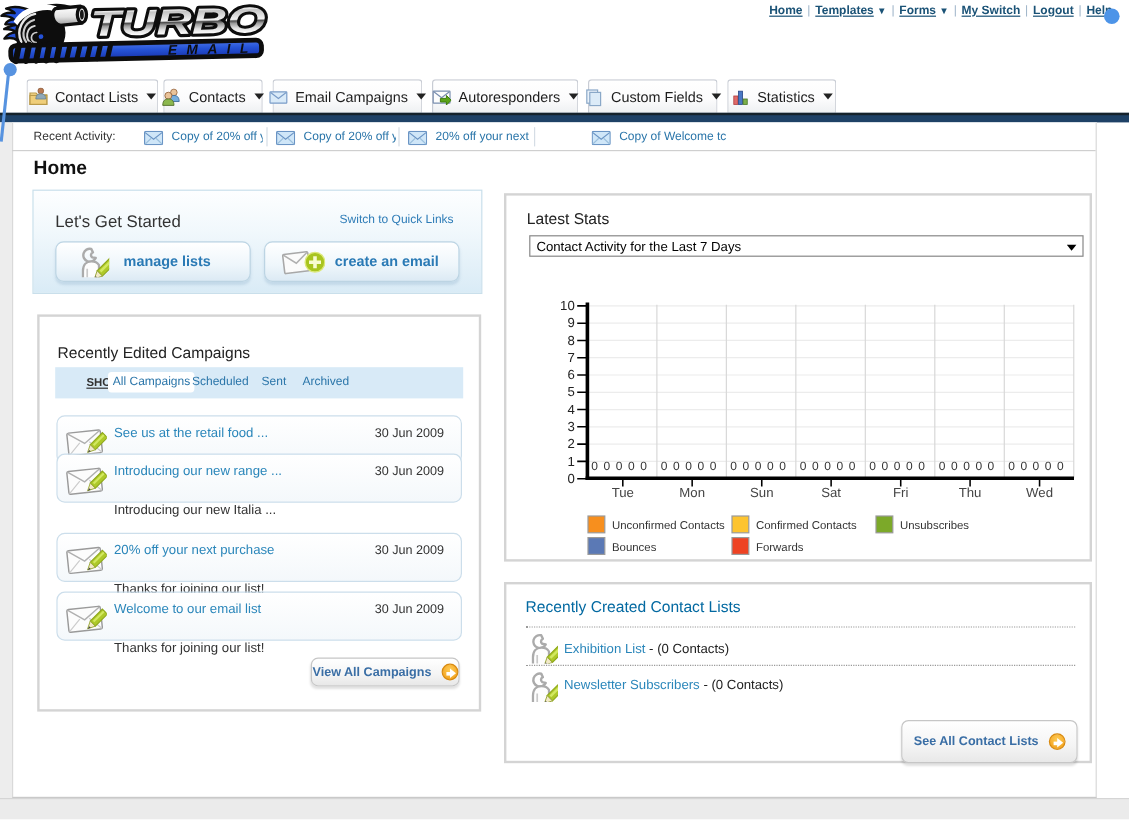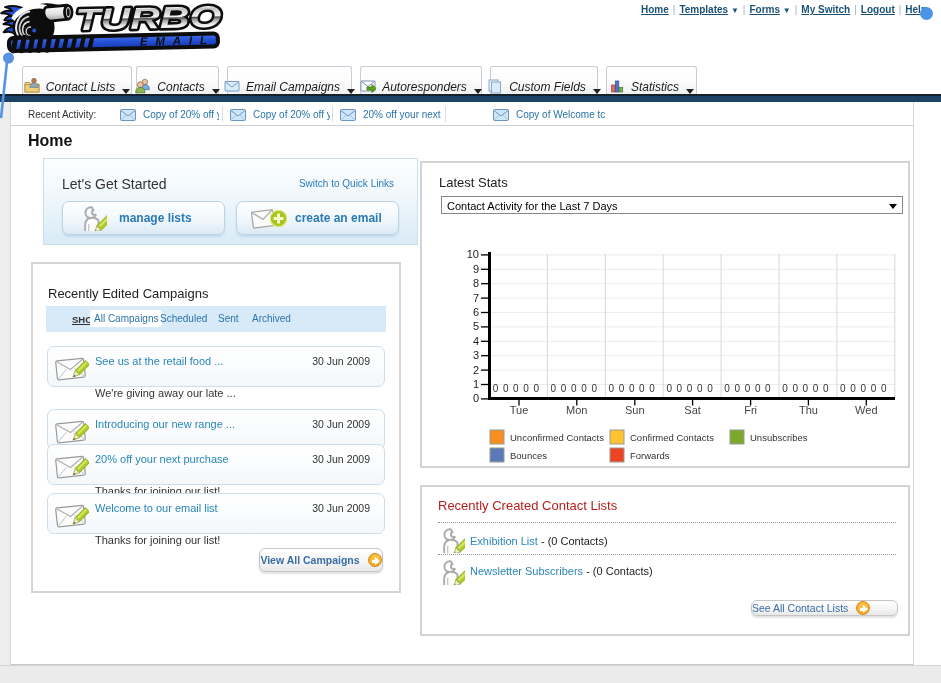--- a/index.html
+++ b/index.html
@@ -13,42 +13,42 @@
 #toplinks .sep { color:#9db3c8; margin:0 4px; font-weight:normal; }
 #toplinks .dd { color:#1a5276; font-size:8px; }
 #logininfo { position:absolute; top:21px; right:16px; font-size:9px; color:#8fa8bf; text-align:right; line-height:12.5px; }
 #helpdot { position:absolute; top:3px; right:-6px; width:13px; height:13px; border-radius:50%; background:#4d94e8; }
 
 
 #tail { position:absolute; left:0; top:50px; width:30px; height:80px; z-index:5; }
 
 
 #tabs { position:absolute; left:0; top:66px; width:941px; height:28px; }
-.tab { position:absolute; top:0; height:28px; border:1px solid #c8ccd4; border-bottom:none; border-radius:3px 3px 0 0; background:linear-gradient(#ffffff,#fbfbfc 60%,#eef0f2); font-size:12px; color:#1c1c1c; display:flex; align-items:flex-end; justify-content:center; white-space:nowrap;font-style:italic; }
+.tab { position:absolute; top:0; height:28px; border:1px solid #c8ccd4; border-bottom:none; border-radius:3px 3px 0 0; background:linear-gradient(#ffffff,#fbfbfc 60%,#eef0f2); font-size:12px; color:#1c1c1c; display:flex; align-items:center; justify-content:center; white-space:nowrap; }
 .tab .ticon { width:16px; height:16px; margin-right:6px; flex:none; }
 .tab .caret { width:0; height:0; border-left:4px solid transparent; border-right:4px solid transparent; border-top:5px solid #222; margin-left:7px; flex:none; }
 #navbar { position:absolute; left:0; top:94px; width:941px; height:8px; background:#1e4166; border-top:2px solid #15222b; }
 
 
 #frame { position:absolute; left:10px; top:102px; width:904px; height:563px; background:#fff; border-left:1px solid #d9d9d9; border-right:1px solid #d9d9d9; border-bottom:1px solid #c9c9c9; }
 #leftmargin { position:absolute; left:0; top:102px; width:10px; height:563px; background:#ededed; }
 #footer { position:absolute; left:0px; top:665px; width:941px; height:18px; background:#ebebeb; border-top:1px solid #d5d5d5; }
 
 
 #recent { position:absolute; left:10px; top:102px; width:903px; height:24px; border-bottom:1px solid #cfcfcf; font-size:10px; color:#333; }
 #recent .lbl { position:absolute; left:18px; top:7px; }
 .ra-item { position:absolute; top:6px; height:14px; display:flex; align-items:center; }
 .ra-item a { color:#2a75a9; text-decoration:none; font-size:10px; margin-left:7px; display:inline-block; overflow:hidden; white-space:nowrap; height:13px; }
 .ra-sep { position:absolute; top:4px; height:16px; width:0; border-left:1px solid #d5dde5; }
 
 
 #home-h { position:absolute; left:28px; top:132px; font-size:16px; font-weight:bold; color:#111; }
 
 
-#lgs { position:absolute; left:27px; top:158px; width:375px; height:87px; border:1px solid #c9dfeb; background:linear-gradient(#fdfeff,#f1f8fc 40%,#d9ebf6);margin-left:16px; }
+#lgs { position:absolute; left:27px; top:158px; width:375px; height:87px; border:1px solid #c9dfeb; background:linear-gradient(#fdfeff,#f1f8fc 40%,#d9ebf6); }
 #lgs .title { position:absolute; left:18px; top:17px; font-size:14px; color:#333; }
 #lgs .switch { position:absolute; right:23px; top:19px; font-size:10px; color:#2e7cb7; text-decoration:none; }
 .lgsbtn { position:absolute; top:42px; height:34px; border:1px solid #bcd4e3; border-radius:7px; background:linear-gradient(#ffffff,#eef6fb 60%,#dceaf4); box-shadow:0 2px 2px rgba(120,160,190,0.25); display:flex; align-items:center; }
 .lgsbtn span { font-size:12px; font-weight:bold; color:#2a7ab5; }
 
 
 #camp { position:absolute; left:31px; top:262px; width:370px; height:331px; border:2px solid #d4d4d4; background:#fff; }
 #camp .title { position:absolute; left:15px; top:22px; font-size:13px; color:#222; }
 #showbar { position:absolute; left:13px; top:42px; width:340px; height:26px; background:#d8eaf7; font-size:11px; }
 #showbar .s { position:absolute; top:8px; font-weight:bold; color:#333; font-size:9.5px; }
@@ -62,26 +62,26 @@
 #viewall { position:absolute; white-space:nowrap; left:226px; top:284px; width:124px; height:24px; border:1px solid #c6c6c6; border-radius:6px; background:linear-gradient(#ffffff,#f4f4f4 60%,#e8e8e8); box-shadow:0 2px 2px rgba(0,0,0,0.12); font-size:10.5px; font-weight:bold; color:#3a6ea5; display:flex; align-items:center; justify-content:center; }
 
 
 #stats { position:absolute; left:420px; top:161px; width:490px; height:307px; border:2px solid #d4d4d4; background:#fff; }
 #stats .title { position:absolute; left:17px; top:12px; font-size:13px; color:#222; }
 #sel { position:absolute; left:19px; top:33px; width:462px; height:18px; border:1px solid #888; background:#fff; font-size:11px; color:#000; }
 #sel .txt { position:absolute; left:5px; top:3px; }
 #sel .ar { position:absolute; right:5px; top:7px; width:0; height:0; border-left:4px solid transparent; border-right:4px solid transparent; border-top:5px solid #000; }
 
 #clists { position:absolute; left:420px; top:485px; width:490px; height:151px; border:2px solid #d4d4d4; background:#fff; }
-#clists .title { position:absolute; left:16px; top:11px; font-size:13px; color:#b91c1c; }
+#clists .title { position:absolute; left:16px; top:11px; font-size:13px; color:#0369a1; }
 .dash { position:absolute; left:16px; width:458px; border-top:1px dotted #999; }
 .litem { position:absolute; left:18px; font-size:11px; }
 .litem a { color:#2a86ba; text-decoration:none; }
 .litem .rest { color:#222; }
-#seeall { position:absolute; white-space:nowrap; left:329px; top:113px; width:147px; height:16px; border:1px solid #c6c6c6; border-radius:6px; background:linear-gradient(#ffffff,#f4f4f4 60%,#e8e8e8); box-shadow:0 2px 2px rgba(0,0,0,0.12); font-size:10.5px; font-weight:normal; color:#3a6ea5; display:flex; align-items:center; }
+#seeall { position:absolute; white-space:nowrap; left:329px; top:113px; width:147px; height:36px; border:1px solid #c6c6c6; border-radius:6px; background:linear-gradient(#ffffff,#f4f4f4 60%,#e8e8e8); box-shadow:0 2px 2px rgba(0,0,0,0.12); font-size:10.5px; font-weight:bold; color:#3a6ea5; display:flex; align-items:center; justify-content:center; }
 .obtn { flex:none; width:14px; height:14px; border-radius:50%; background:radial-gradient(circle at 50% 35%, #ffcc55, #f09b16); border:1px solid #d88a10; margin-left:8px; position:relative; }
 .obtn:after { content:""; position:absolute; left:6px; top:3px; width:0; height:0; border-left:5.5px solid #fff; border-top:4px solid transparent; border-bottom:4px solid transparent; } .obtn:before { content:""; position:absolute; left:3px; top:5.5px; width:4px; height:3px; background:#fff; }
 </style>
 </head>
 <body>
 <div id="page">
 
   <svg width="0" height="0" style="position:absolute">
     <defs>
       <g id="i-person">
@@ -330,21 +330,21 @@
       <a href="#" style="position:absolute; left:206px; top:7px;">Archived</a>
     </div>
     <div class="citem" style="top:82px;">
         <svg class="cicon" viewBox="0 0 34 27">
           <use href="#i-campenv"></use>
         </svg>
         <span class="t1">See us at the retail food ...</span>
         <span class="t2">We're giving away our late ...</span>
         <span class="dt">30 Jun 2009</span>
       </div>
-    <div class="citem" style="top:145px;padding-left:16px;">
+    <div class="citem" style="top:114px;padding-left:16px;">
         <svg class="cicon" viewBox="0 0 34 27">
           <use href="#i-campenv"></use>
         </svg>
         <span class="t1">Introducing our new range ...</span>
         <span class="t2">Introducing our new Italia ...</span>
         <span class="dt">30 Jun 2009</span>
       </div>
     <div class="citem" style="top:180px;">
         <svg class="cicon" viewBox="0 0 34 27">
           <use href="#i-campenv"></use>

